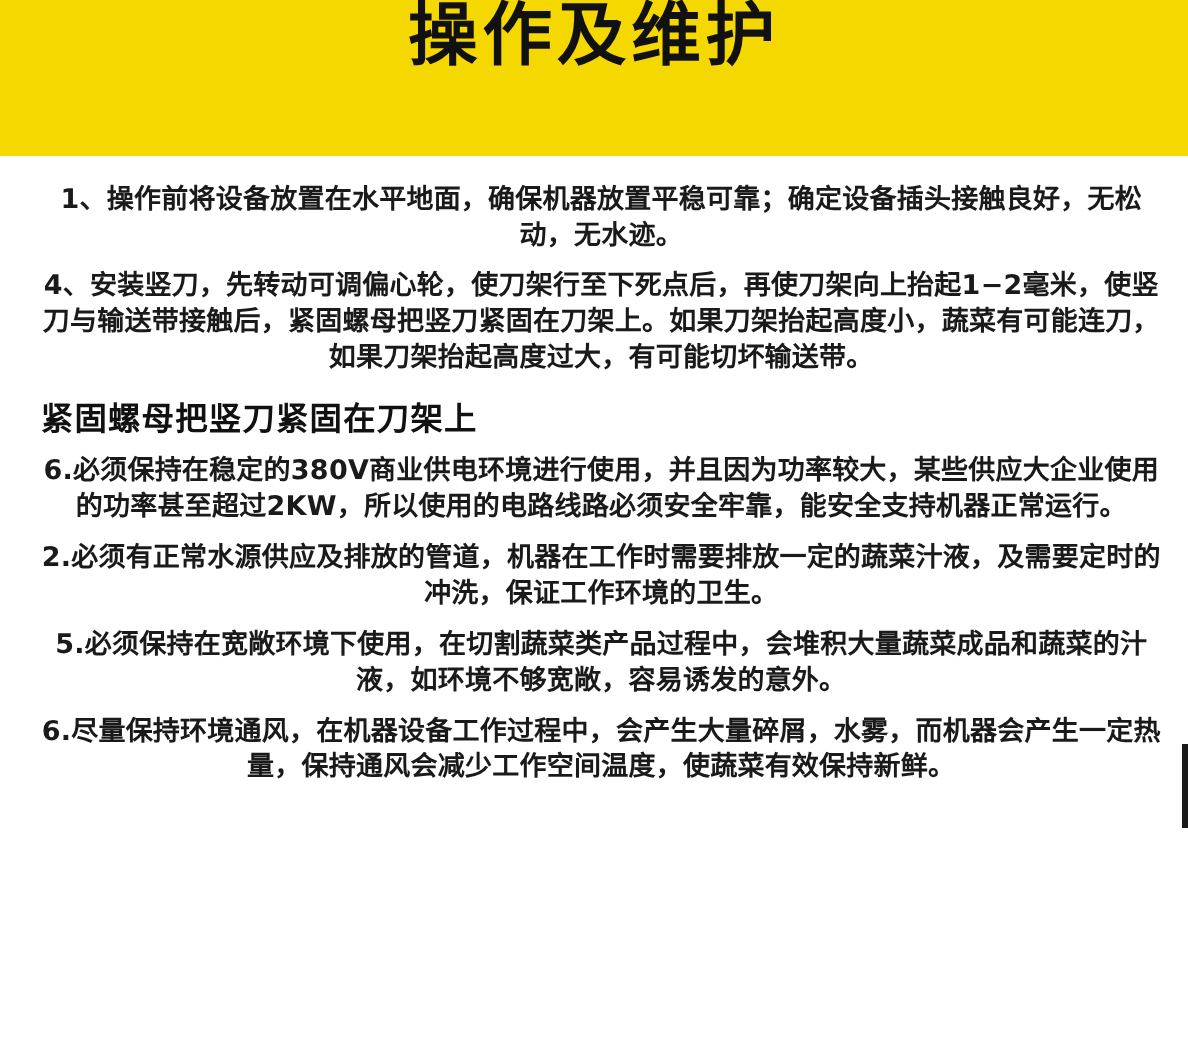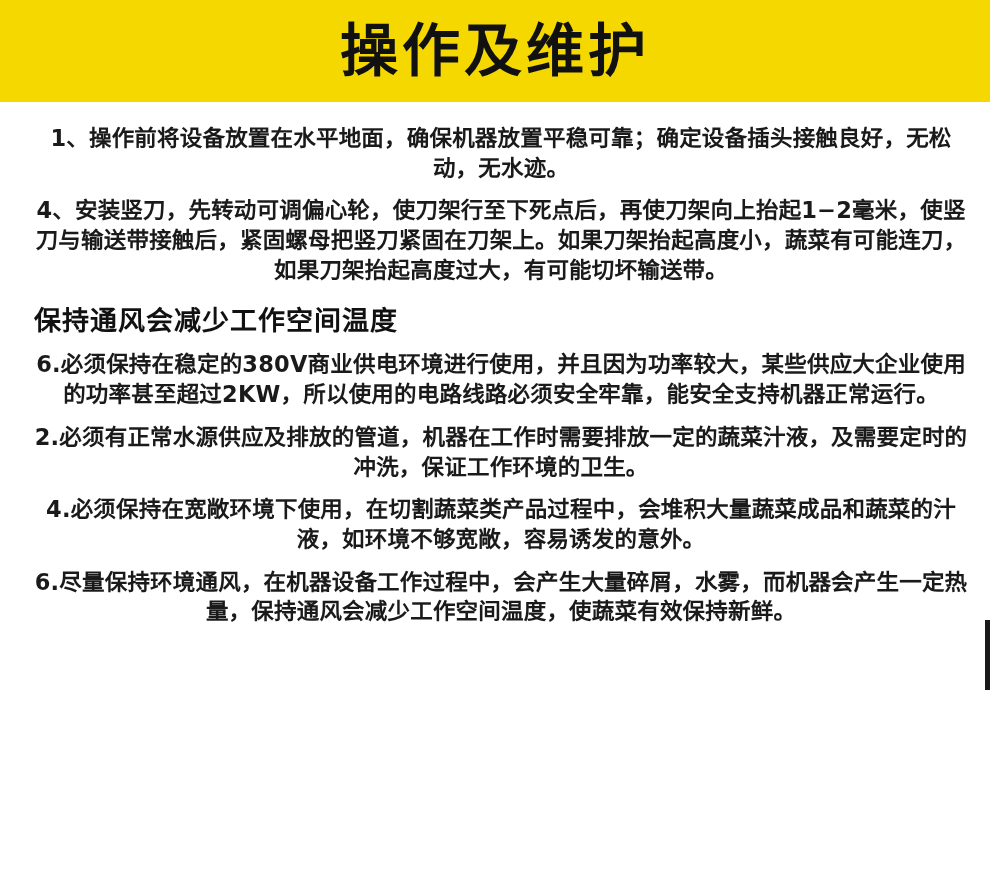--- a/index.html
+++ b/index.html
@@ -14,24 +14,24 @@
     overflow: hidden;
   }
   .page {
     position: relative;
     width: 990px;
     height: 870px;
     box-sizing: border-box;
   }
   .banner {
     width: 100%;
-    height: 102px;
+    height: 130px;
     background: #f5d800;
     display: flex;
-    align-items: center;
+    align-items: flex-start;
     justify-content: center;
     box-sizing: border-box;
   }
   .banner-title {
     font-size: 58px;
     font-weight: bold;
     color: #111111;
     letter-spacing: 4px;
     line-height: 1;
     font-family: "DejaVu Sans", "Liberation Sans", sans-serif;
@@ -79,23 +79,23 @@
 
   <div class="banner">
     <div class="banner-title">操作及维护</div>
   </div>
 
   <div class="content">
 
     <p class="para">1、操作前将设备放置在水平地面，确保机器放置平稳可靠；确定设备插头接触良好，无松动，无水迹。</p>
     <p class="para tight">4、安装竖刀，先转动可调偏心轮，使刀架行至下死点后，再使刀架向上抬起1−2毫米，使竖刀与输送带接触后，紧固螺母把竖刀紧固在刀架上。如果刀架抬起高度小，蔬菜有可能连刀，如果刀架抬起高度过大，有可能切坏输送带。</p>
 
-    <h2 class="section-heading second">保持通风会减少工作空间温度</h2>
+    <h2 class="section-heading second">紧固螺母把竖刀紧固在刀架上</h2>
     <p class="para">6.必须保持在稳定的380V商业供电环境进行使用，并且因为功率较大，某些供应大企业使用的功率甚至超过2KW，所以使用的电路线路必须安全牢靠，能安全支持机器正常运行。</p>
     <p class="para">2.必须有正常水源供应及排放的管道，机器在工作时需要排放一定的蔬菜汁液，及需要定时的冲洗，保证工作环境的卫生。</p>
-    <p class="para">4.必须保持在宽敞环境下使用，在切割蔬菜类产品过程中，会堆积大量蔬菜成品和蔬菜的汁液，如环境不够宽敞，容易诱发的意外。</p>
+    <p class="para">5.必须保持在宽敞环境下使用，在切割蔬菜类产品过程中，会堆积大量蔬菜成品和蔬菜的汁液，如环境不够宽敞，容易诱发的意外。</p>
     <p class="para">6.尽量保持环境通风，在机器设备工作过程中，会产生大量碎屑，水雾，而机器会产生一定热量，保持通风会减少工作空间温度，使蔬菜有效保持新鲜。</p>
 
   </div>
 
   <div class="right-edge"></div>
 
 </div>
 
 </body></html>

